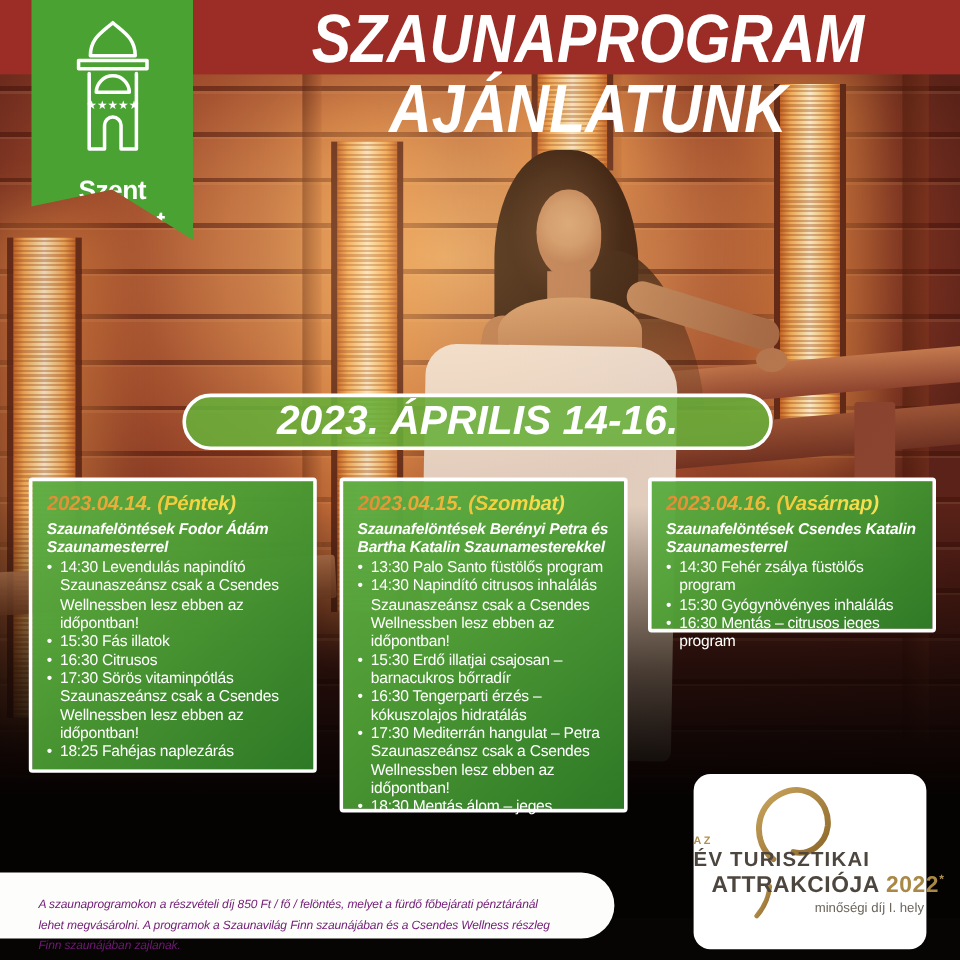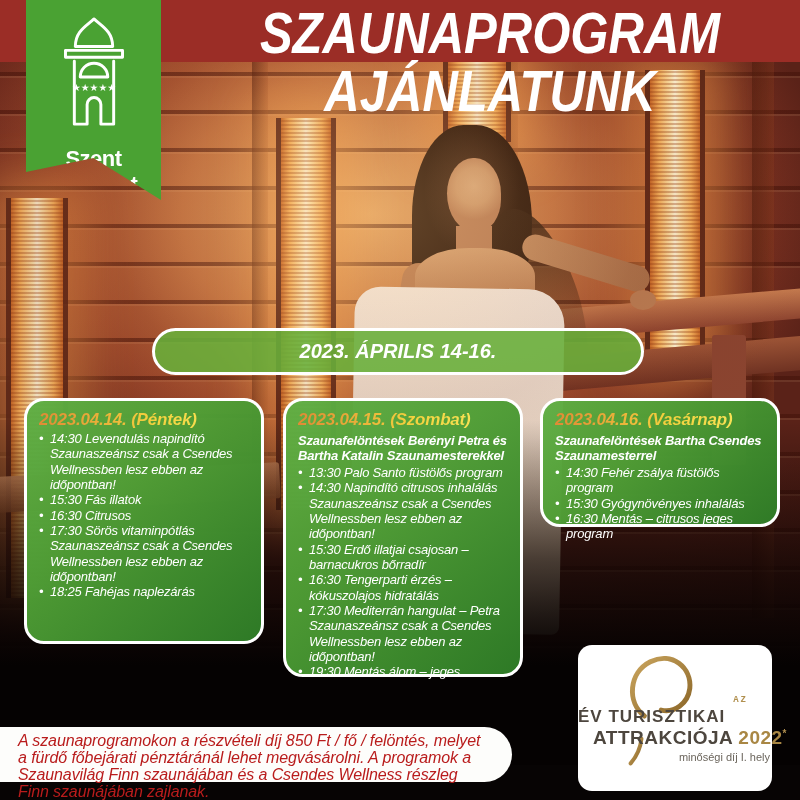--- a/index.html
+++ b/index.html
@@ -72,45 +72,45 @@
   .title .l1{margin-top:4px;}
   
   .ribbon{position:absolute;left:26px;top:0;width:135px;height:200px;background:#4aa233;
     clip-path:polygon(0 0,100% 0,100% 100%,50% 79%,0 86%);text-align:center;color:#fff;}
   .ribbon svg{display:block;margin:14px auto 0;}
   .logo-line1{font-weight:bold;font-size:22px;letter-spacing:-.5px;margin-top:14px;}
   .logo-line2{font-style:italic;font-weight:bold;font-size:10.5px;letter-spacing:-.3px;margin-top:1px;}
   
   .date-pill{position:absolute;left:152px;top:328px;width:486px;height:41px;
     background:rgba(104,175,58,.88);border:3px solid #fff;border-radius:26px;
-    color:#fff;font-style:italic;font-weight:bold;font-size:20px;line-height:41px;text-align:center;}
+    color:#fff;font-style:italic;font-weight:bold;font-size:34px;line-height:41px;text-align:center;}
   
   .card{position:absolute;top:398px;width:210px;
     background:linear-gradient(135deg, rgba(95,174,67,.97) 0%, rgba(79,158,53,.97) 40%, rgba(47,125,39,.97) 100%);
-    border:3px solid #fff;border-radius:20px;padding:9px 12px;color:#fff;}
+    border:3px solid #fff;border-radius:3px;padding:9px 12px;color:#fff;}
   .card1{left:24px;height:222px;}
   .card2{left:283px;height:255px;}
   .card3{left:540px;height:105px;}
   .card-title{font-style:italic;font-weight:bold;font-size:17px;letter-spacing:-.2px;
     color:#f3cf3b;
     background:linear-gradient(90deg,#e08a35 0%,#f4d23e 55%,#f8e960 100%);
     -webkit-background-clip:text;-webkit-text-fill-color:transparent;}
   .card-sub{font-style:italic;font-weight:bold;font-size:13px;line-height:1.16;letter-spacing:-.2px;margin:3px 0 2px;}
   .card ul{margin:1px 0 0;padding:0;list-style:none;}
-  .card li{position:relative;padding-left:11px;font-style:italic;font-size:13px;line-height:1.18;letter-spacing:-.2px;}
+  .card li{position:relative;padding-left:11px;font-size:13px;line-height:1.18;letter-spacing:-.2px;}
   .card li::before{content:"•";position:absolute;left:0;top:0;}
   
   .info-strip{position:absolute;left:0;top:727px;width:512px;height:55px;background:#fdfdfb;
     border-radius:0 28px 28px 0;box-sizing:border-box;padding:5px 26px 0 18px;}
-  .info-strip p{margin:0;color:#b91c1c;font-style:italic;font-size:16px;line-height:17px;letter-spacing:-.1px;}
+  .info-strip p{margin:14px;color:#701a75;font-style:italic;font-size:10px;line-height:17px;letter-spacing:-.1px;}
   
   .award{position:absolute;left:578px;top:645px;width:194px;height:146px;background:#fff;border-radius:14px;}
   .award svg{position:absolute;left:0;top:0;}
-  .aw-az{position:absolute;left:0;top:50px;width:170px;text-align:right;
-    color:#b1904f;font-size:9px;font-weight:bold;letter-spacing:2px;font-family:Liberation Mono, monospace;}
+  .aw-az{position:absolute;left:0;top:50px;width:170px;text-align:left;
+    color:#b1904f;font-size:9px;font-weight:bold;letter-spacing:2px;}
   .aw-l1{position:absolute;left:0;top:62px;width:194px;text-align:left;
     color:#4d463e;font-size:17px;font-weight:bold;letter-spacing:1px;}
   .aw-l2{position:absolute;left:0;top:82px;width:224px;text-align:center;
     color:#4d463e;font-size:19px;font-weight:bold;letter-spacing:.5px;white-space:nowrap;}
   .aw-year{color:#a98744;font-weight:bold;}
   .aw-star{color:#b1904f;font-size:10px;vertical-align:super;}
   .aw-l3{position:absolute;left:0;top:106px;width:172px;text-align:right;
     color:#6b655c;font-size:11px;padding-left:20px;}
 </style>
 </head>
@@ -162,47 +162,48 @@
       <text x="40" y="78" text-anchor="middle" font-size="10" fill="#ffffff">★★★★★</text>
     </svg>
     <div class="logo-line1">Szent Erzsébet</div>
     <div class="logo-line2">Mórahalmi Gyógyfürdő</div>
   </div>
 
   <div class="date-pill">2023. ÁPRILIS 14-16.</div>
 
   <div class="card card1">
     <div class="card-title">2023.04.14. (Péntek)</div>
+    <div class="card-sub">Szaunafelöntések Fodor Ádám Szaunamesterrel</div>
     <ul>
 
     <li>14:30 Levendulás napindító Szaunaszeánsz csak a Csendes Wellnessben lesz ebben az időpontban!</li>
         <li>15:30 Fás illatok</li>
         <li>16:30 Citrusos</li>
         <li>17:30 Sörös vitaminpótlás Szaunaszeánsz csak a Csendes Wellnessben lesz ebben az időpontban!</li>
         <li>18:25 Fahéjas naplezárás</li>
       </ul>
   </div>
 
   <div class="card card2">
     <div class="card-title">2023.04.15. (Szombat)</div>
     <div class="card-sub">Szaunafelöntések Berényi Petra és Bartha Katalin Szaunamesterekkel</div>
     <ul>
 
     <li>13:30 Palo Santo füstölős program</li>
         <li>14:30 Napindító citrusos inhalálás Szaunaszeánsz csak a Csendes Wellnessben lesz ebben az időpontban!</li>
         <li>15:30 Erdő illatjai csajosan – barnacukros bőrradír</li>
         <li>16:30 Tengerparti érzés – kókuszolajos hidratálás</li>
         <li>17:30 Mediterrán hangulat – Petra Szaunaszeánsz csak a Csendes Wellnessben lesz ebben az időpontban!</li>
-        <li>19:30 Mentás álom – jeges</li>
+        <li>18:30 Mentás álom – jeges</li>
       </ul>
   </div>
 
   <div class="card card3">
     <div class="card-title">2023.04.16. (Vasárnap)</div>
-    <div class="card-sub">Szaunafelöntések Bartha Csendes Szaunamesterrel</div>
+    <div class="card-sub">Szaunafelöntések Csendes Katalin Szaunamesterrel</div>
     <ul>
 
     <li>14:30 Fehér zsálya füstölős program</li>
         <li>15:30 Gyógynövényes inhalálás</li>
         <li>16:30 Mentás – citrusos jeges program</li>
       </ul>
   </div>
 
   <div class="info-strip">
     <p>A szaunaprogramokon a részvételi díj 850 Ft / fő / felöntés, melyet a fürdő főbejárati pénztáránál lehet megvásárolni. A programok a Szaunavilág Finn szaunájában és a Csendes Wellness részleg Finn szaunájában zajlanak.</p>

